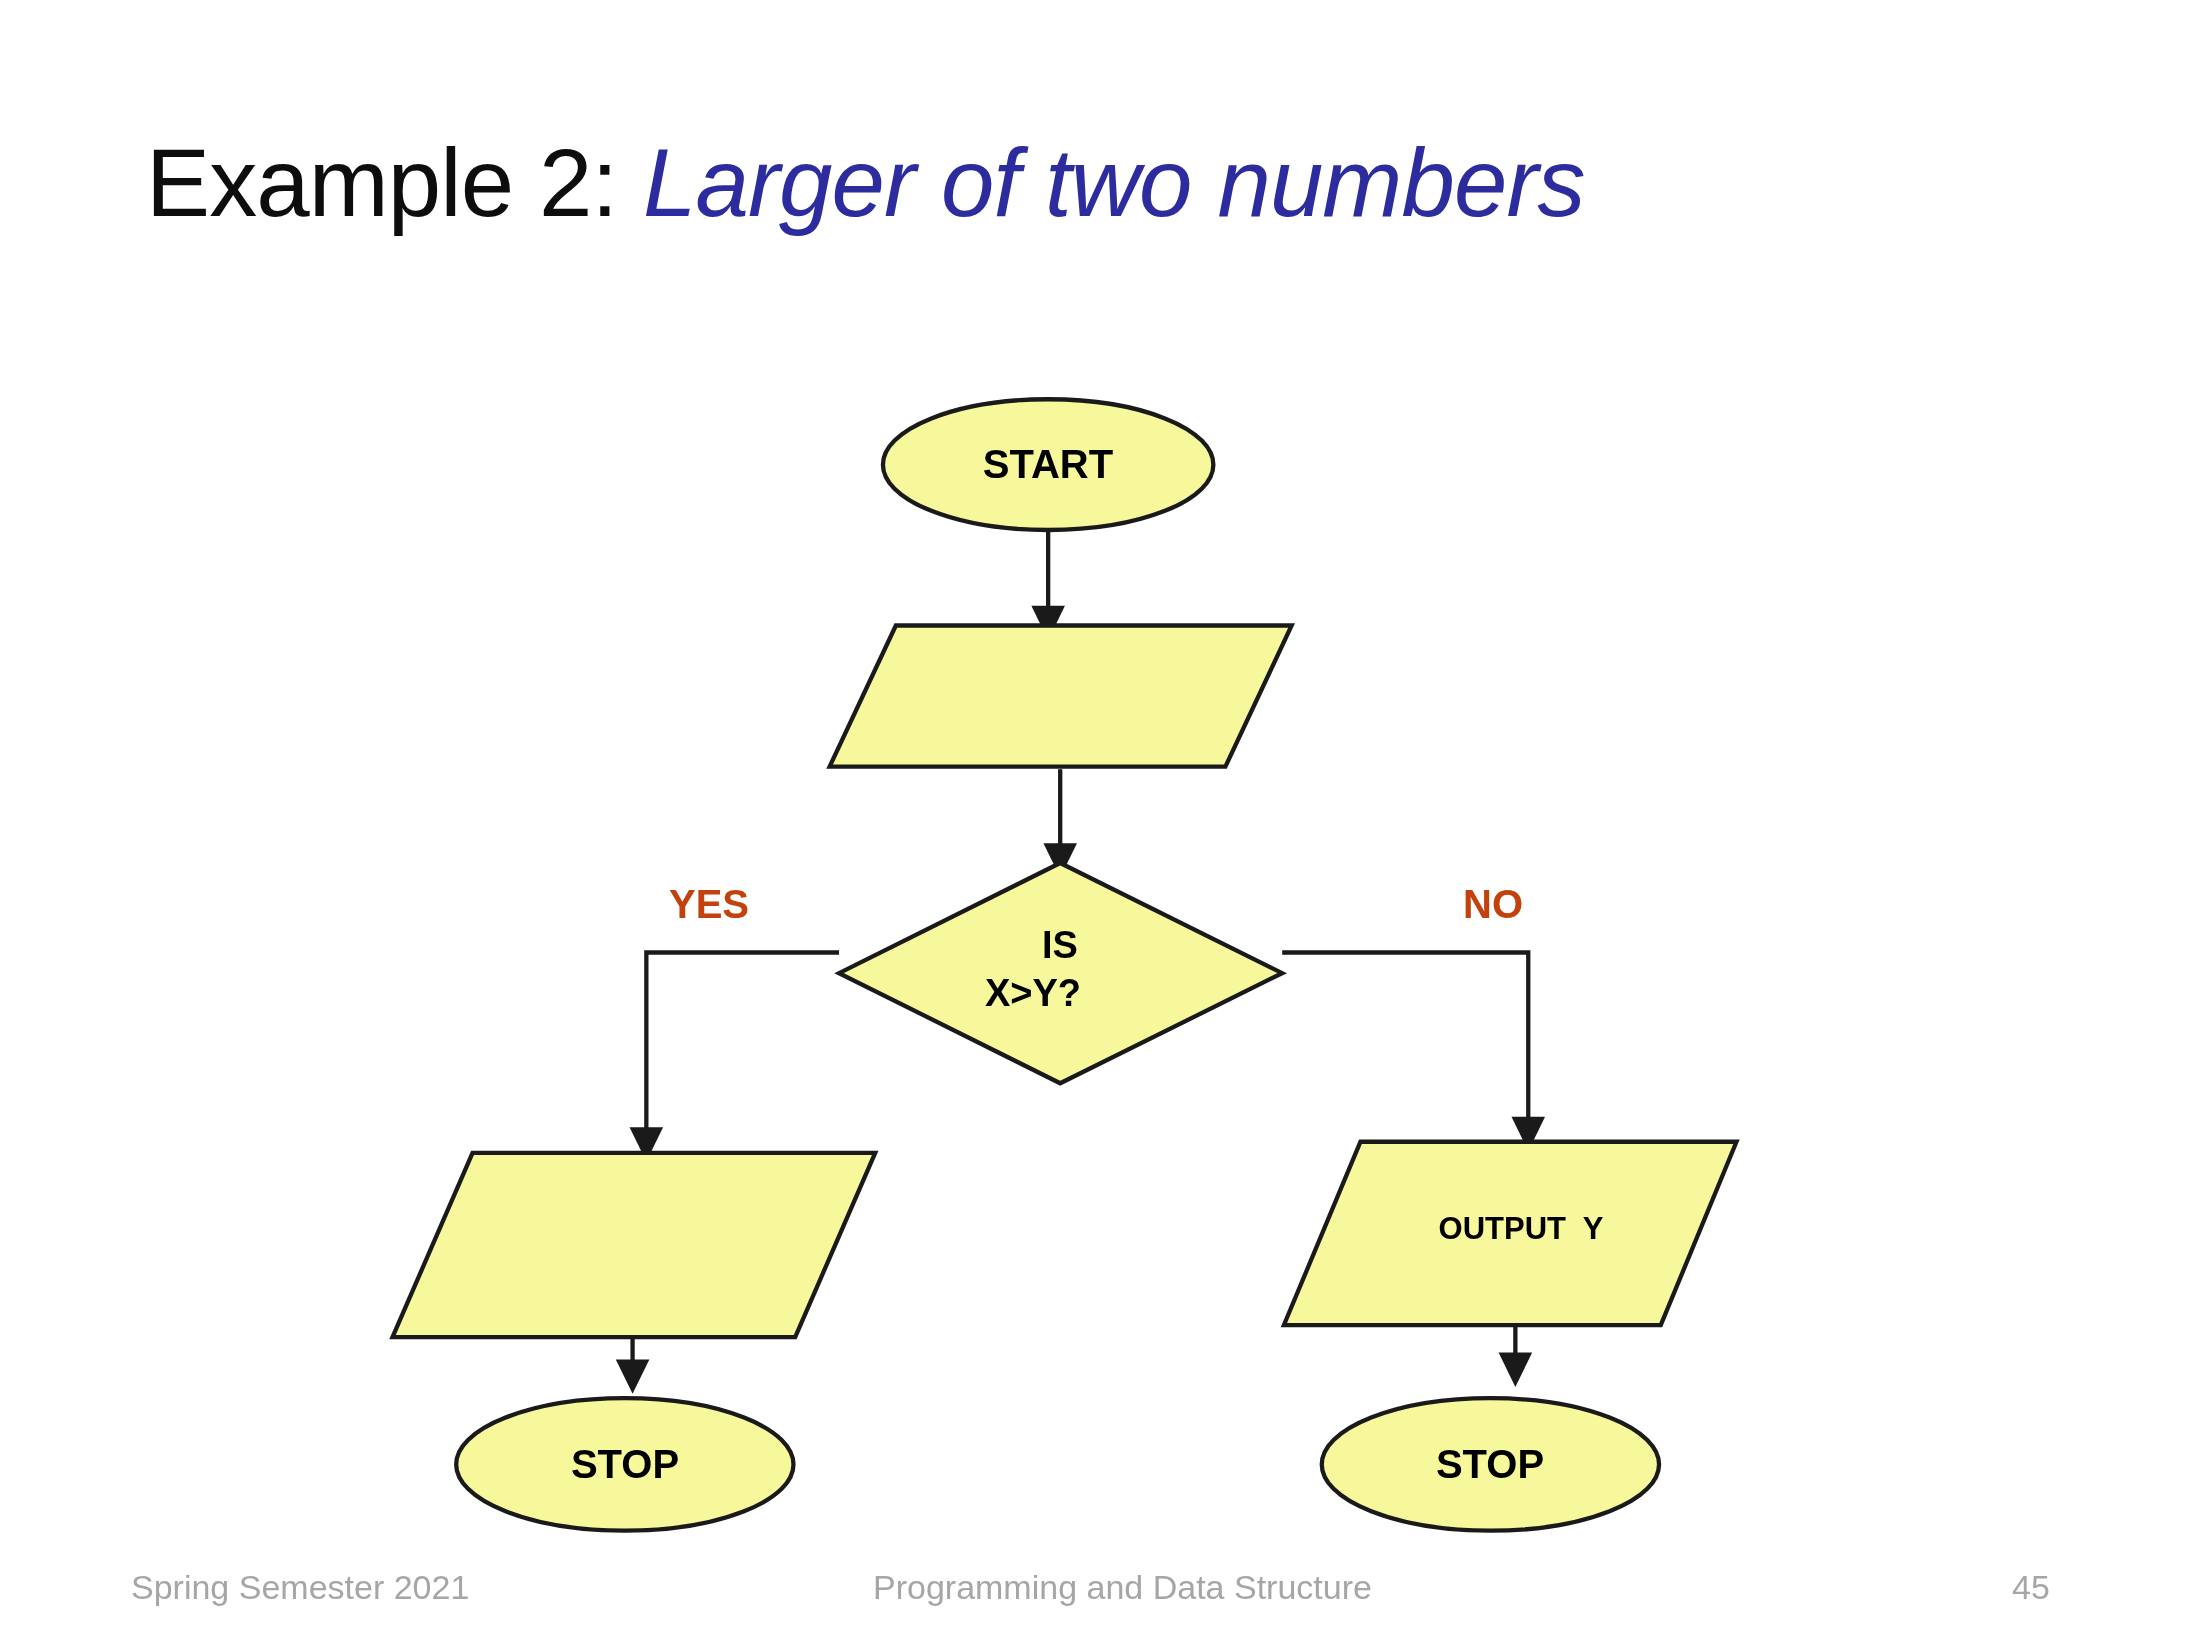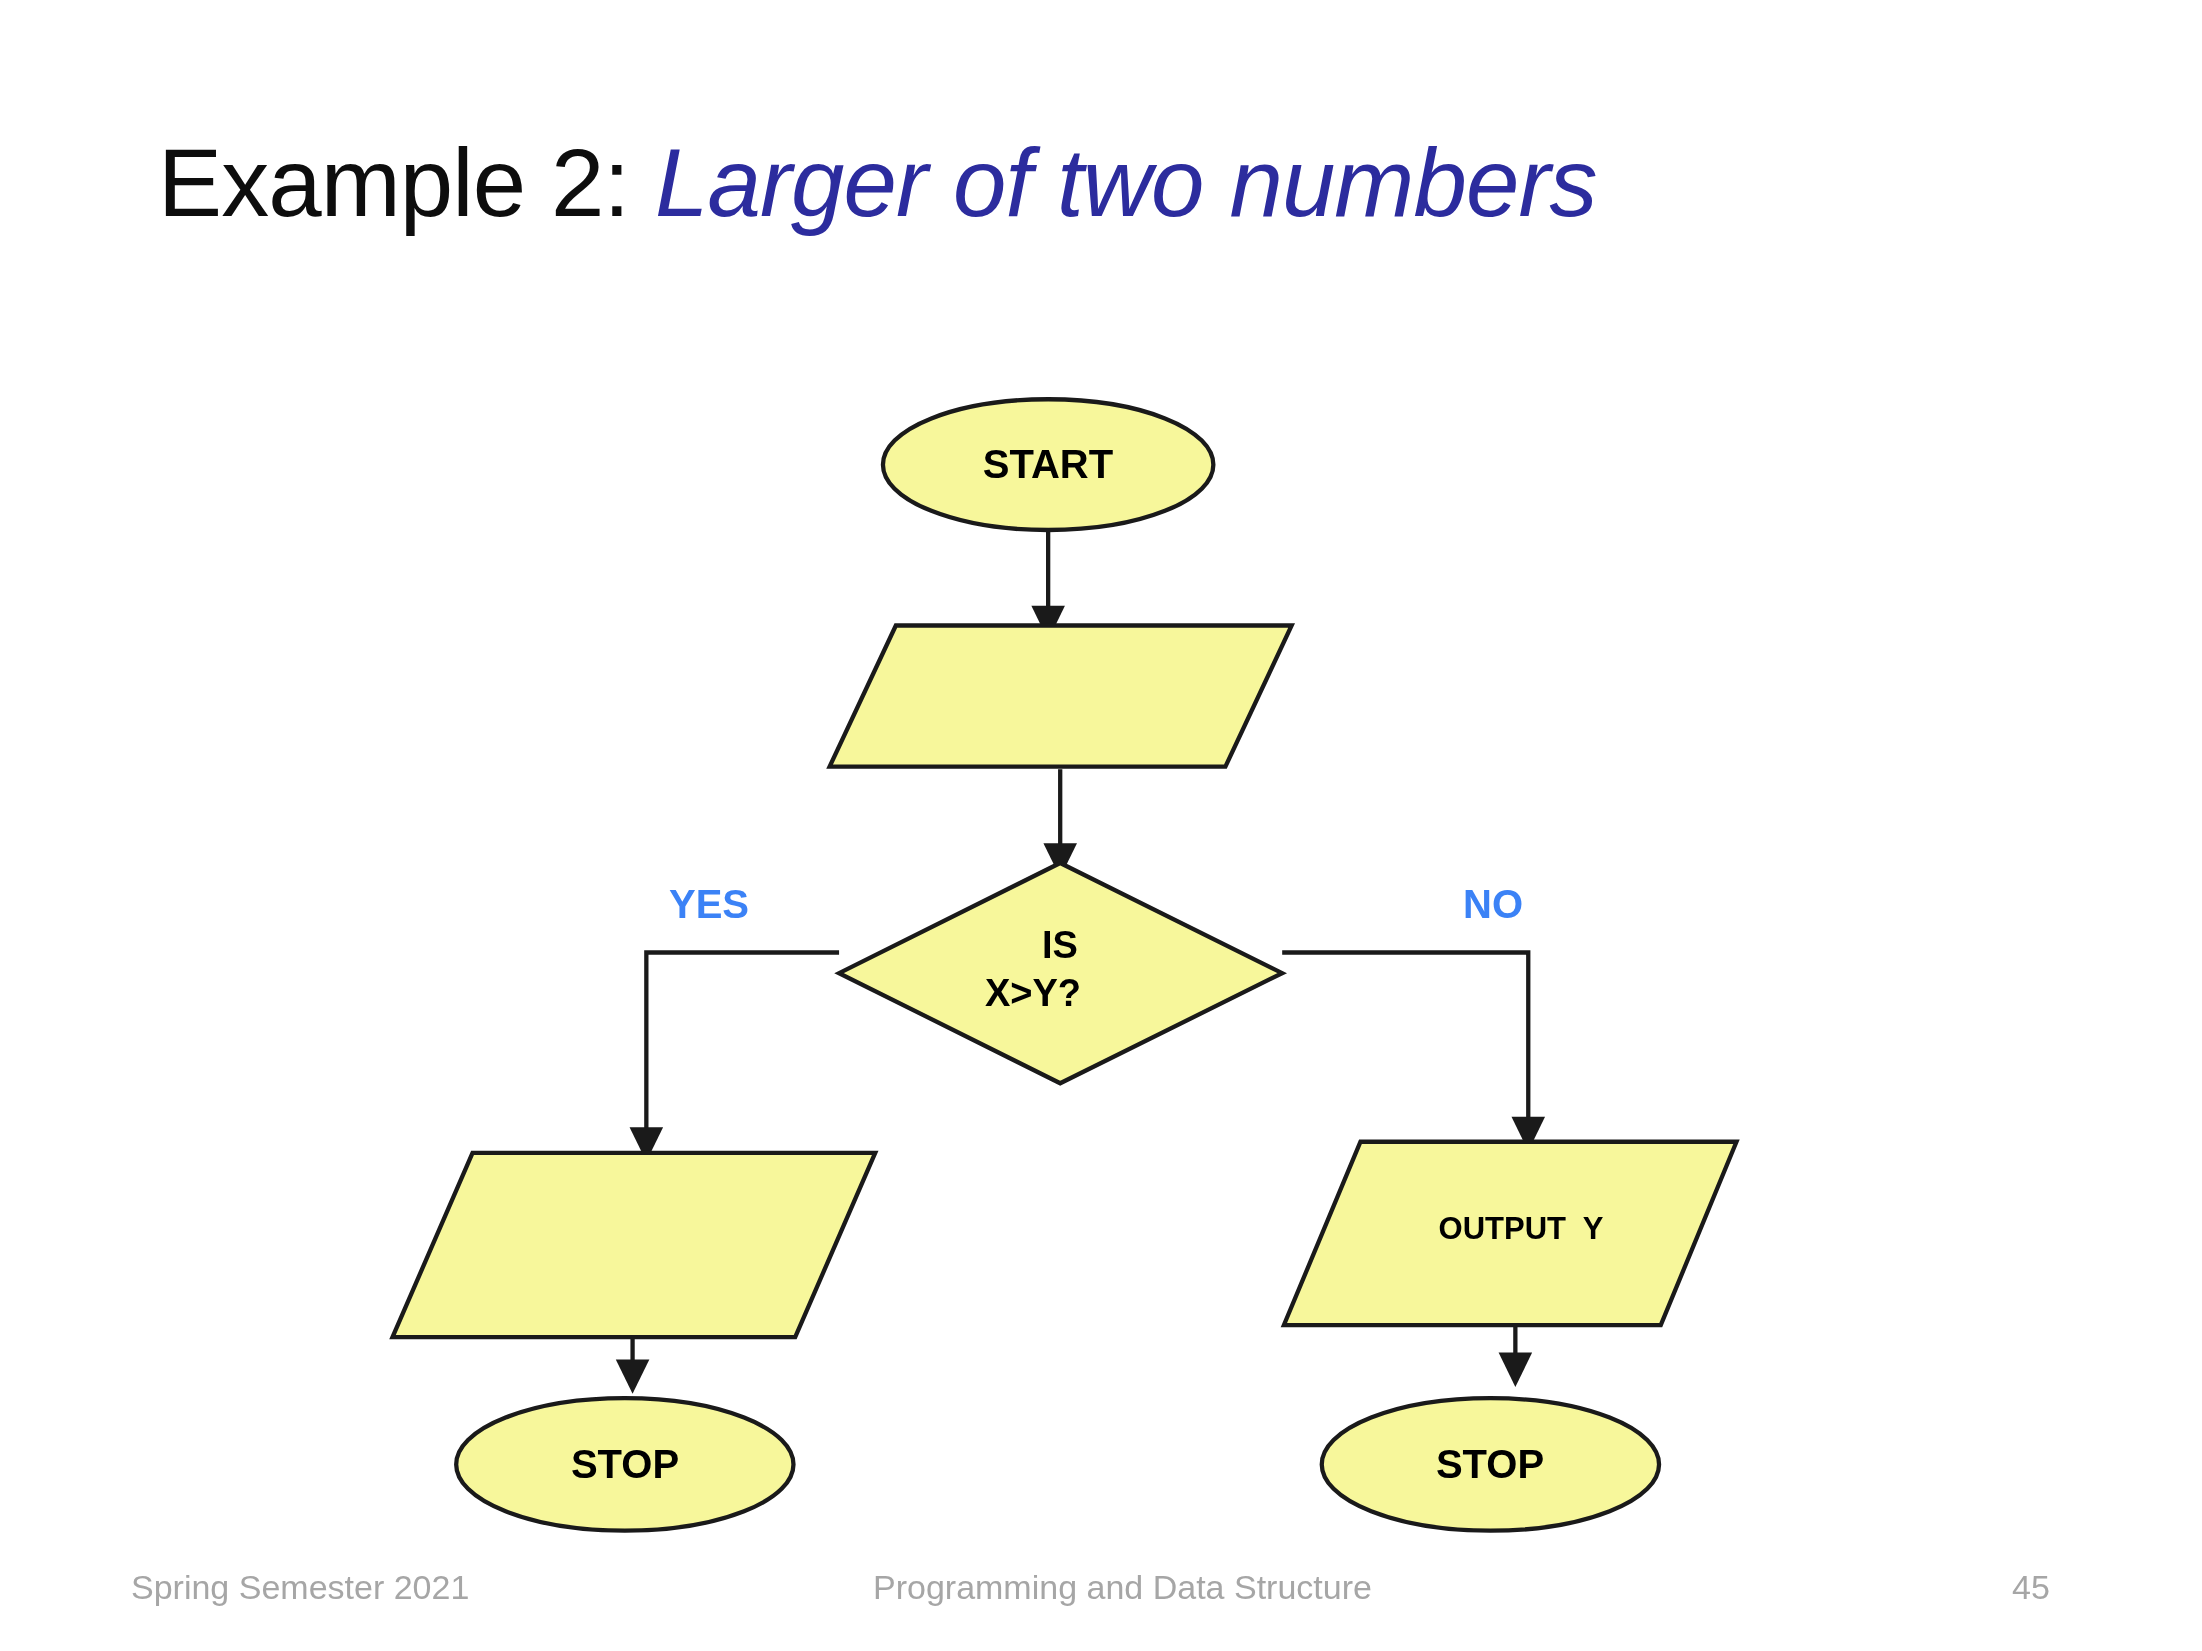--- a/index.html
+++ b/index.html
@@ -14,21 +14,21 @@
     position: relative;
     width: 2203px;
     height: 1652px;
     background: #ffffff;
     overflow: hidden;
   }
 
   
   #title {
     position: absolute;
-    left: 158px;
+    left: 146px;
     top: 131px;
     width: 1927px;
     font-size: 96px;
     line-height: 1.08;
     letter-spacing: -0.9px;
     white-space: nowrap;
     color: #000000;
   }
   #title .t-plain {
     font-family: "Liberation Sans", sans-serif;
@@ -68,21 +68,21 @@
     text-align: center;
     white-space: pre;
     line-height: 1.18;
     pointer-events: none;
   }
   .branch-label {
     position: absolute;
     font-family: "Liberation Sans", sans-serif;
     font-weight: bold;
     font-size: 40px;
-    color: #3b82f6;
+    color: #c2410c;
     white-space: nowrap;
   }
 
   
   .footer-text {
     position: absolute;
     font-family: "Liberation Sans", sans-serif;
     font-size: 34px;
     color: #a6a6a6;
     white-space: nowrap;

